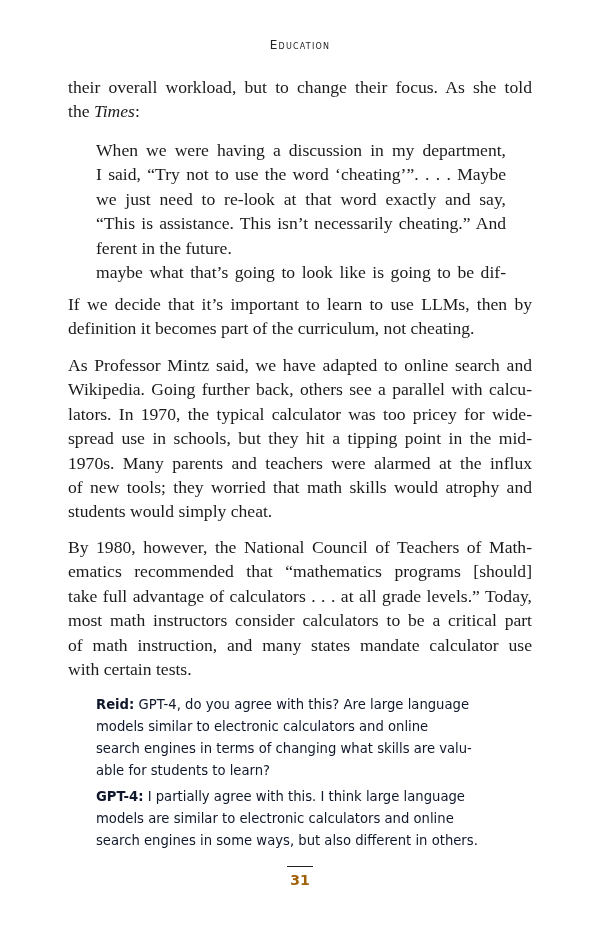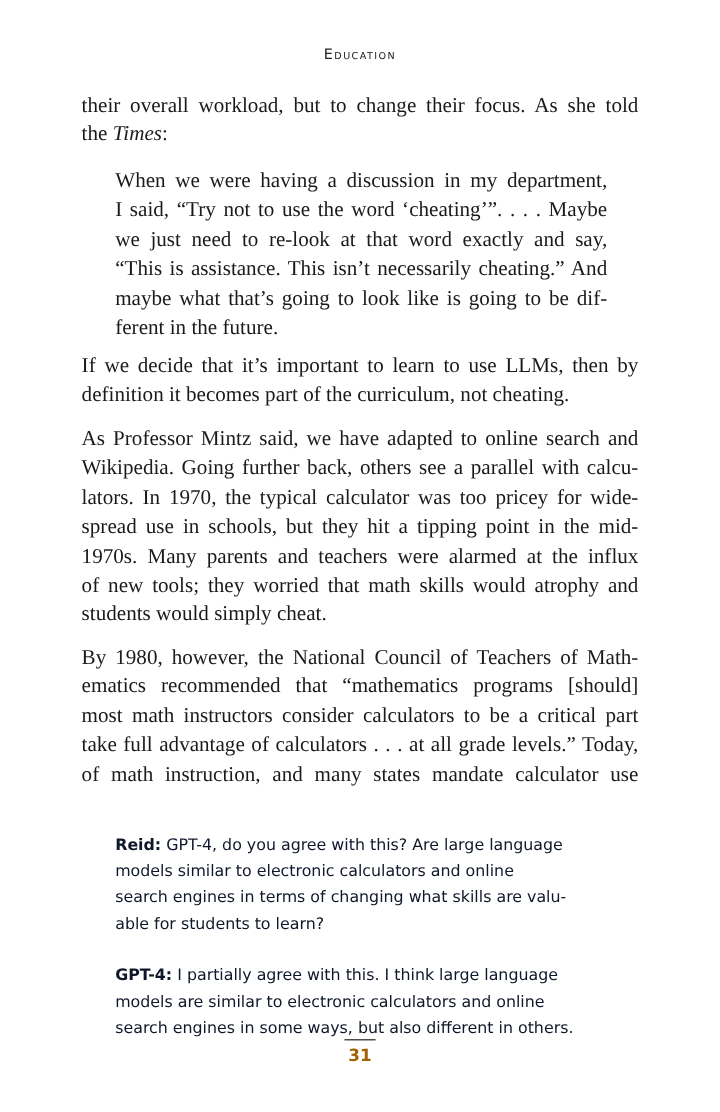--- a/index.html
+++ b/index.html
@@ -44,54 +44,55 @@
 <p class="body-text" style="top:75px;">
   <span class="line just">their overall workload, but to change their focus. As she told</span>
   <span class="line last"><span>the </span><i>Times</i><span>:</span></span>
 </p>
 
 <p class="quote" style="top:138px;">
   <span class="line just">When we were having a discussion in my department,</span>
   <span class="line just">I said, “Try not to use the word ‘cheating’”. . . . Maybe</span>
   <span class="line just">we just need to re-look at that word exactly and say,</span>
   <span class="line just">“This is assistance. This isn’t necessarily cheating.” And</span>
+  <span class="line last">ferent in the future.</span>
   <span class="line just">maybe what that’s going to look like is going to be dif-</span>
-  <span class="line last">ferent in the future.</span>
 </p>
 
 <p class="body-text" style="top:292px;">
   <span class="line just">If we decide that it’s important to learn to use LLMs, then by</span>
   <span class="line last">definition it becomes part of the curriculum, not cheating.</span>
 </p>
 
 <p class="body-text" style="top:353px;">
   <span class="line just">As Professor Mintz said, we have adapted to online search and</span>
   <span class="line just">Wikipedia. Going further back, others see a parallel with calcu-</span>
   <span class="line just">lators. In 1970, the typical calculator was too pricey for wide-</span>
   <span class="line just">spread use in schools, but they hit a tipping point in the mid-</span>
   <span class="line just">1970s. Many parents and teachers were alarmed at the influx</span>
   <span class="line just">of new tools; they worried that math skills would atrophy and</span>
   <span class="line last">students would simply cheat.</span>
 </p>
 
 <p class="body-text" style="top:535px;">
   <span class="line just">By 1980, however, the National Council of Teachers of Math-</span>
   <span class="line just">ematics recommended that “mathematics programs [should]</span>
+  <span class="line just">take full advantage of calculators . . . at all grade levels.” Today,</span>
   <span class="line just">most math instructors consider calculators to be a critical part</span>
-  <span class="line just">take full advantage of calculators . . . at all grade levels.” Today,</span>
   <span class="line just">of math instruction, and many states mandate calculator use</span>
+  <span class="line last">with certain tests.</span>
 </p>
 
 <p class="dialog" style="top:694px;">
   <span class="line"><b>Reid:</b><span> GPT-4, do you agree with this? Are large language</span></span>
   <span class="line">models similar to electronic calculators and online</span>
   <span class="line">search engines in terms of changing what skills are valu-</span>
   <span class="line">able for students to learn?</span>
 </p>
 
-<p class="dialog" style="top:803px;">
+<p class="dialog" style="top:786px;">
   <span class="line"><b>GPT-4:</b><span> I partially agree with this. I think large language</span></span>
   <span class="line">models are similar to electronic calculators and online</span>
   <span class="line">search engines in some ways, but also different in others.</span>
 </p>
 
 <div class="rule"></div>
 <div class="page-num">31</div>
 
 </body></html>

